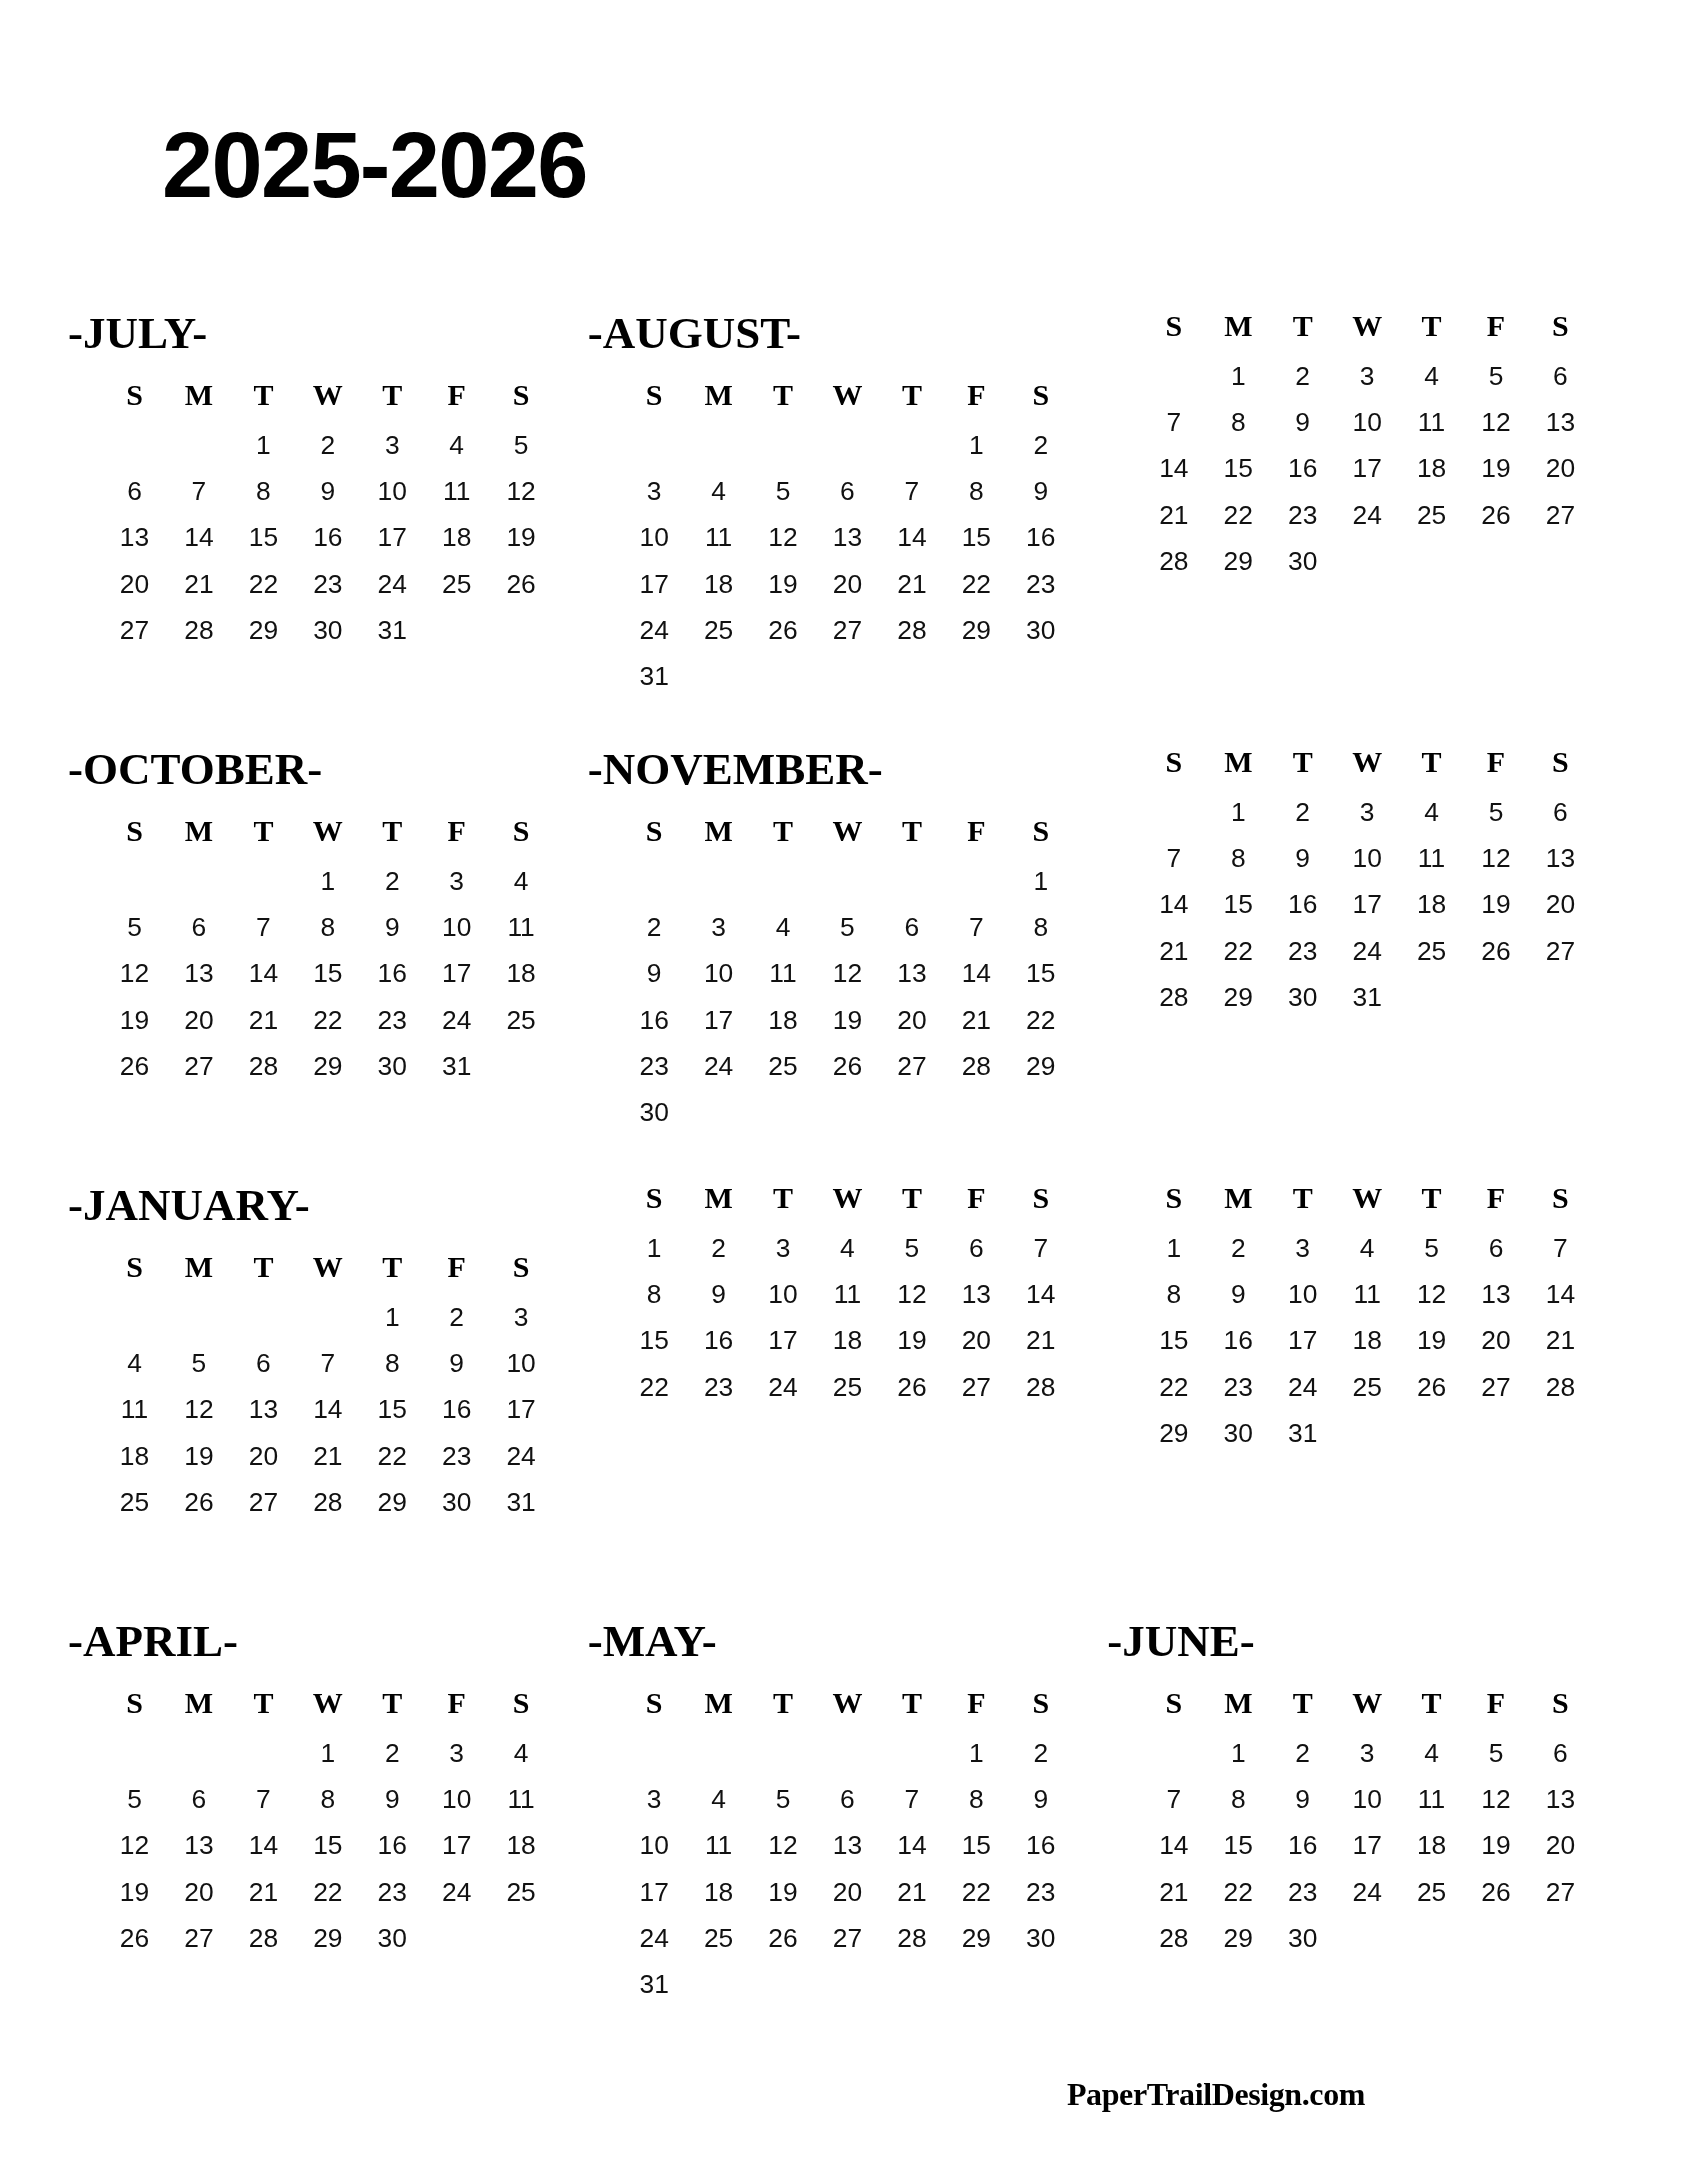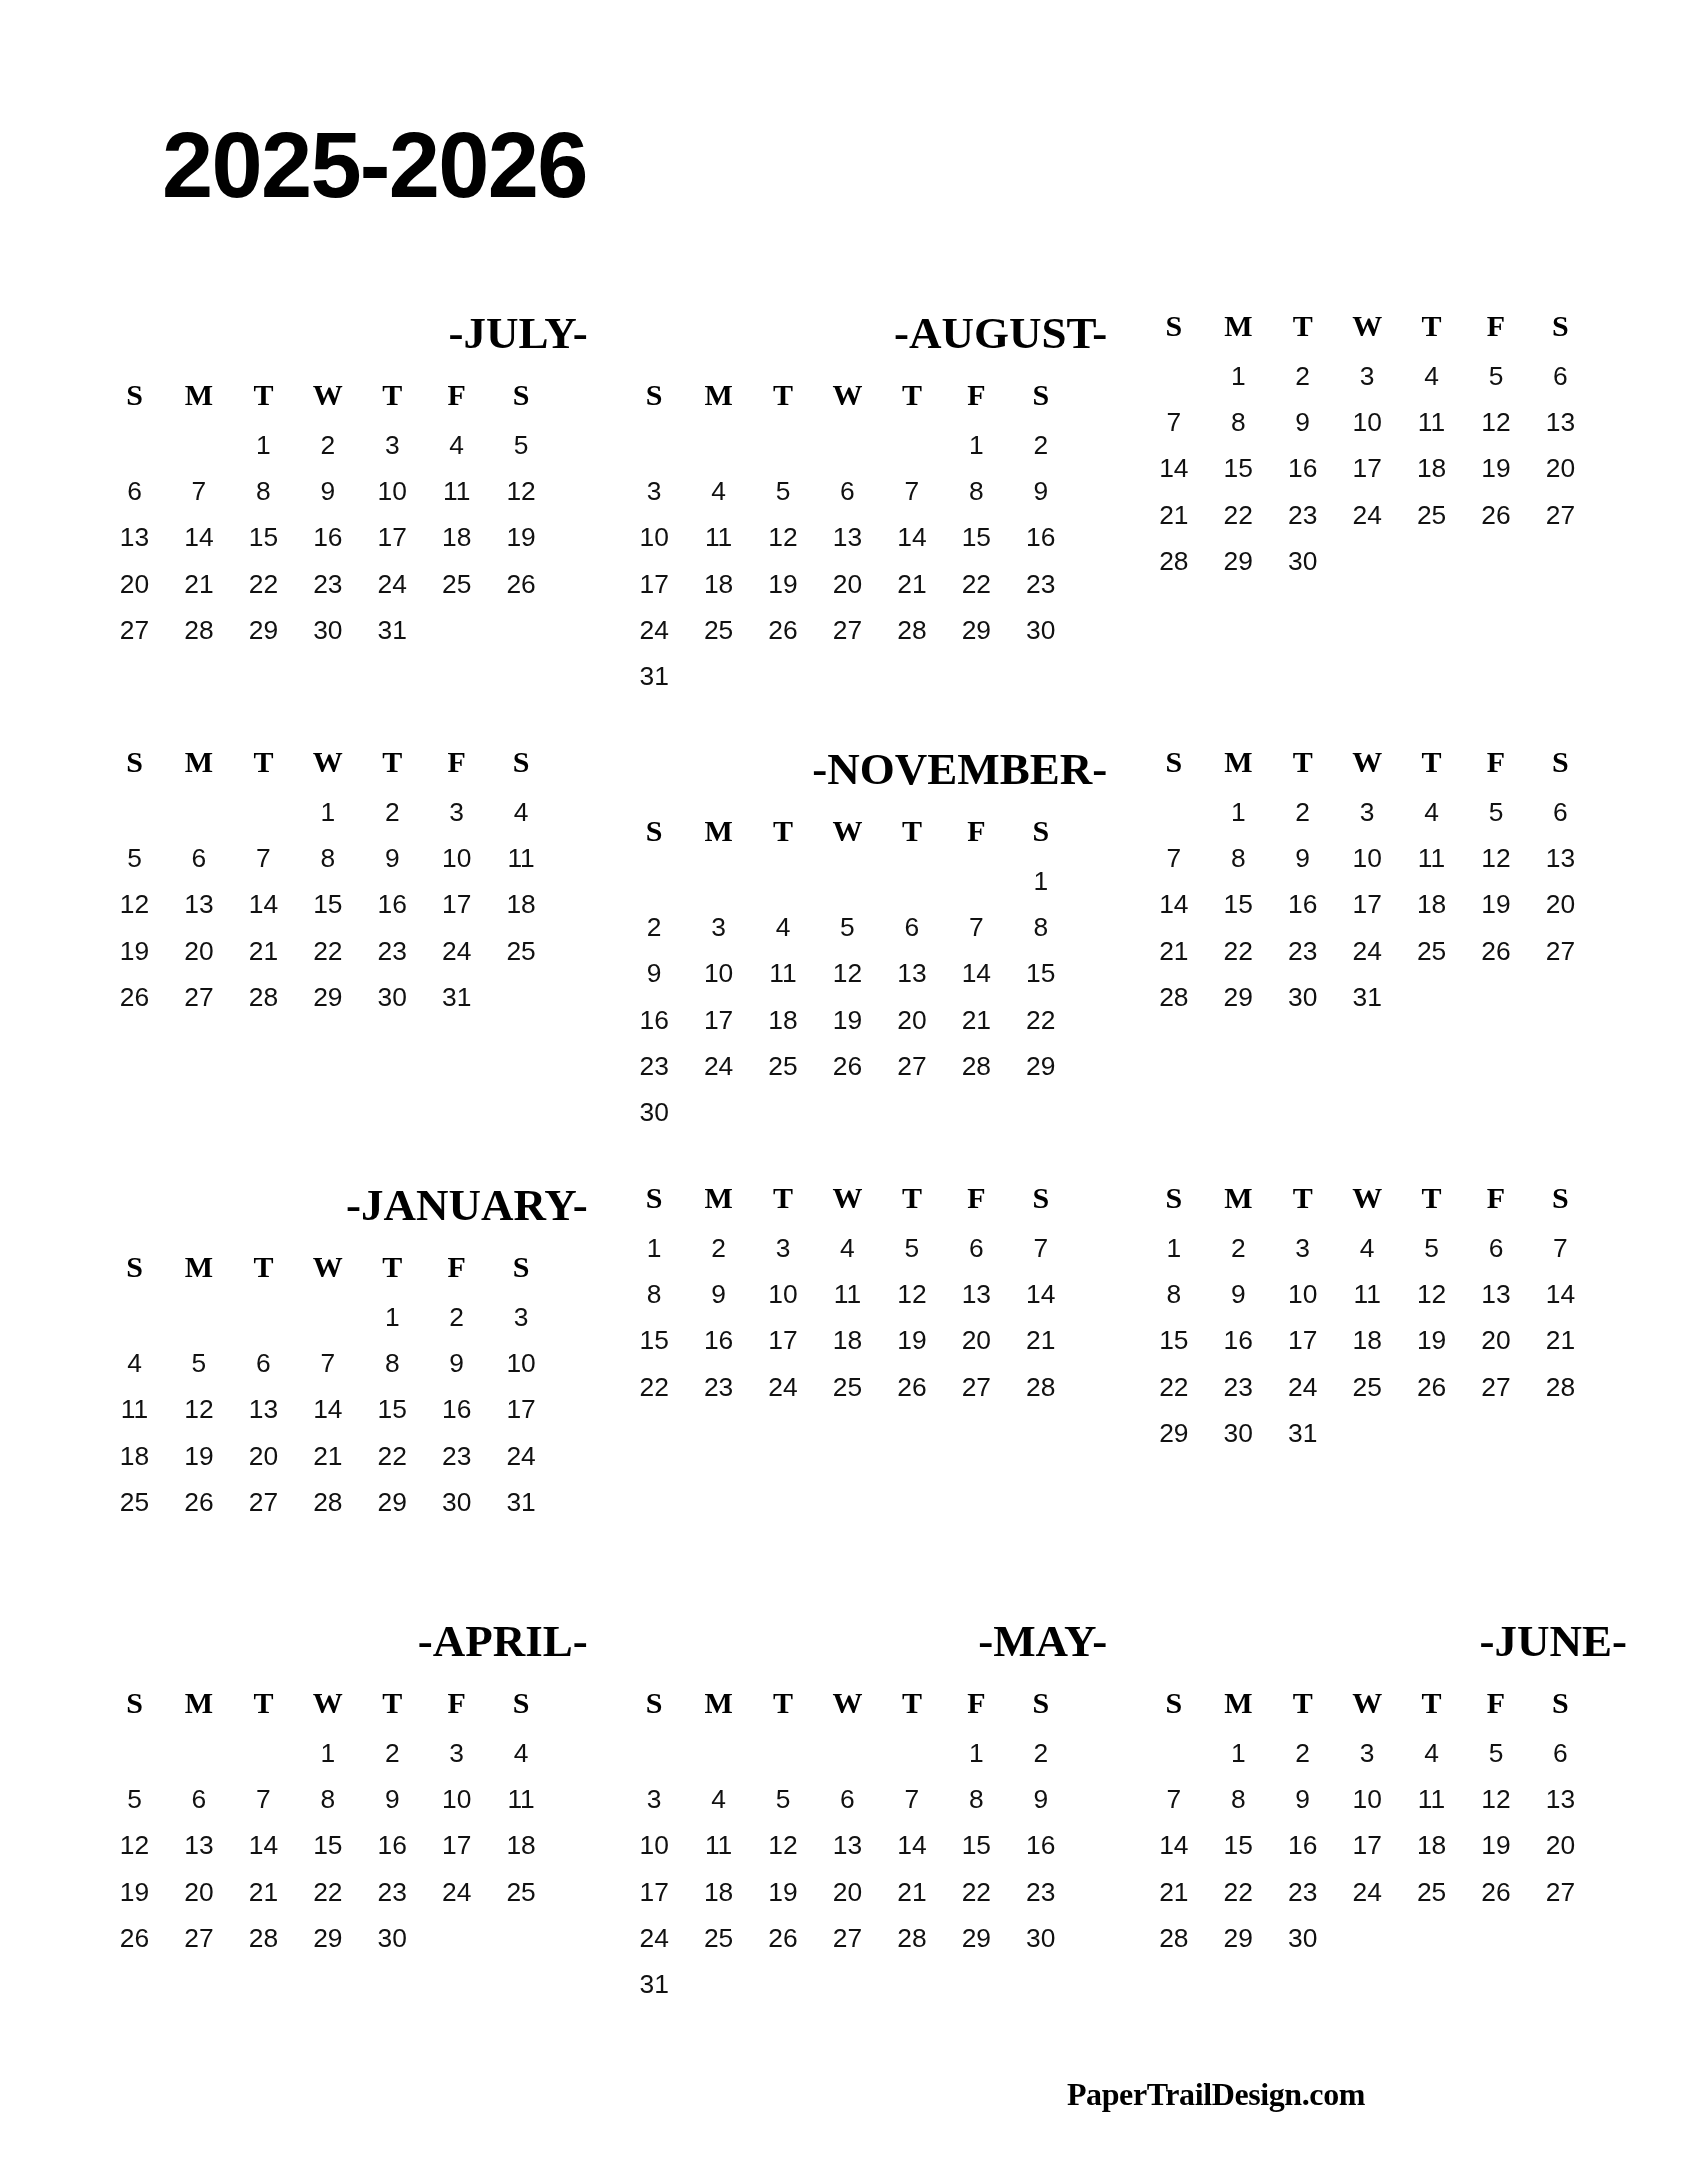--- a/index.html
+++ b/index.html
@@ -41,21 +41,21 @@
     grid-template-columns: repeat(3, 1fr);
     grid-row-gap: 0px;
     grid-column-gap: 0px;
   }
   .month {
     padding: 0 0 8.5px 0;
     box-sizing: border-box;
     height: 436px;
   }
   .month-name {
-    text-align: right;
+    text-align: left;
     font-family: "Liberation Serif", serif;
     font-weight: bold;
     font-size: 45px;
     letter-spacing: 0px;
     margin-bottom: 17px;
     white-space: nowrap;
   }
   table.cal {
     border-collapse: collapse;
     margin: 0 auto;
@@ -306,20 +306,21 @@
               <td></td>
               <td></td>
               <td></td>
               <td></td>
               <td></td>
             </tr>
           </tbody>
         </table>
       </div>
       <div class="month">
+        <div class="month-name">-OCTOBER-</div>
         <table class="cal">
           <thead>
             <tr>
               <th>S</th>
               <th>M</th>
               <th>T</th>
               <th>W</th>
               <th>T</th>
               <th>F</th>
               <th>S</th>

